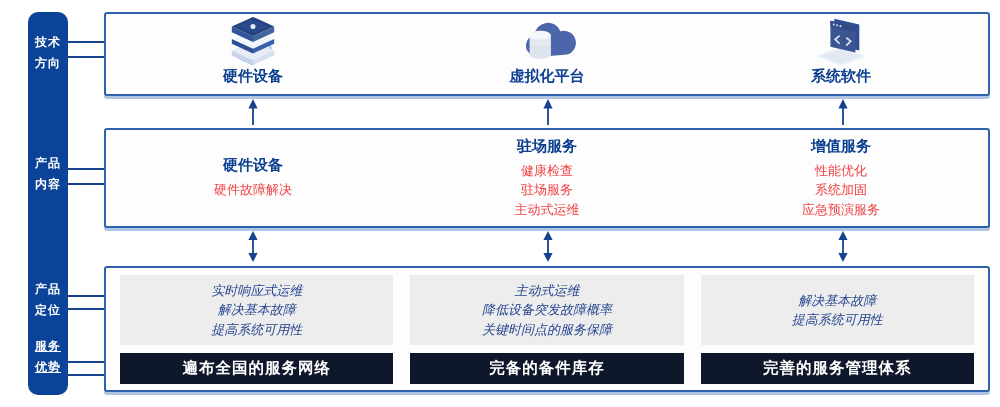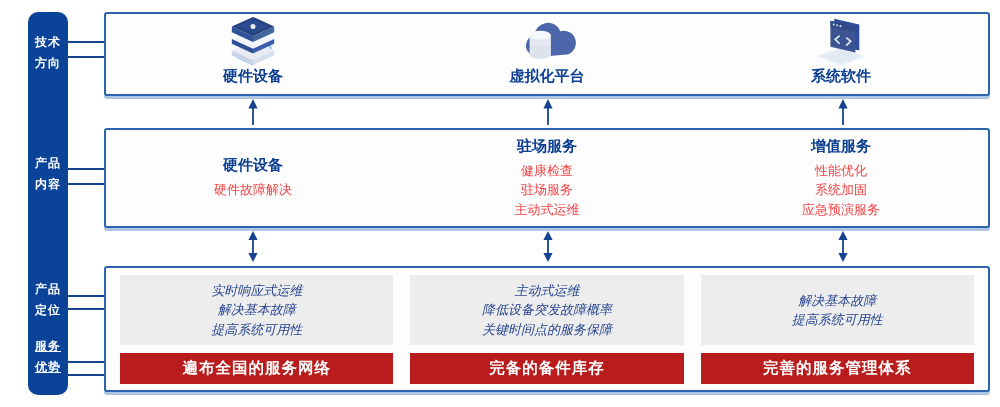--- a/index.html
+++ b/index.html
@@ -41,21 +41,21 @@
   .svc-cell { display:flex; flex-direction:column; align-items:center; justify-content:center; }
   .svc-heading { font-size:15px; font-weight:bold; color:#0c3f90; margin-bottom:5px; }
   .svc-item { font-size:13px; color:#ef4444; line-height:19.5px; }
 
   
   .panel-bottom .grid3 { gap:17px; padding:7px 14px 6px 14px; }
   .pos-col { display:flex; flex-direction:column; }
   .gray-box { flex:1; background:#ededed; display:flex; flex-direction:column;
               align-items:center; justify-content:center; margin-bottom:8px;font-style:italic; }
   .gray-line { font-size:13px; color:#26458f; line-height:19.5px; }
-  .blue-bar { height:31px; background:#b91c1c; color:#ffffff; font-weight:bold;
+  .blue-bar { height:31px; background:#0f172a; color:#ffffff; font-weight:bold;
               font-size:15.5px; display:flex; align-items:center; justify-content:center;
               letter-spacing:1px; }
 
   
   .arrow { position:absolute; width:12px; }
   .a-up-0 { left:247px; top:99px; }
   .a-up-1 { left:542px; top:99px; }
   .a-up-2 { left:837px; top:99px; }
   .a-db-0 { left:247px; top:231px; }
   .a-db-1 { left:542px; top:231px; }

